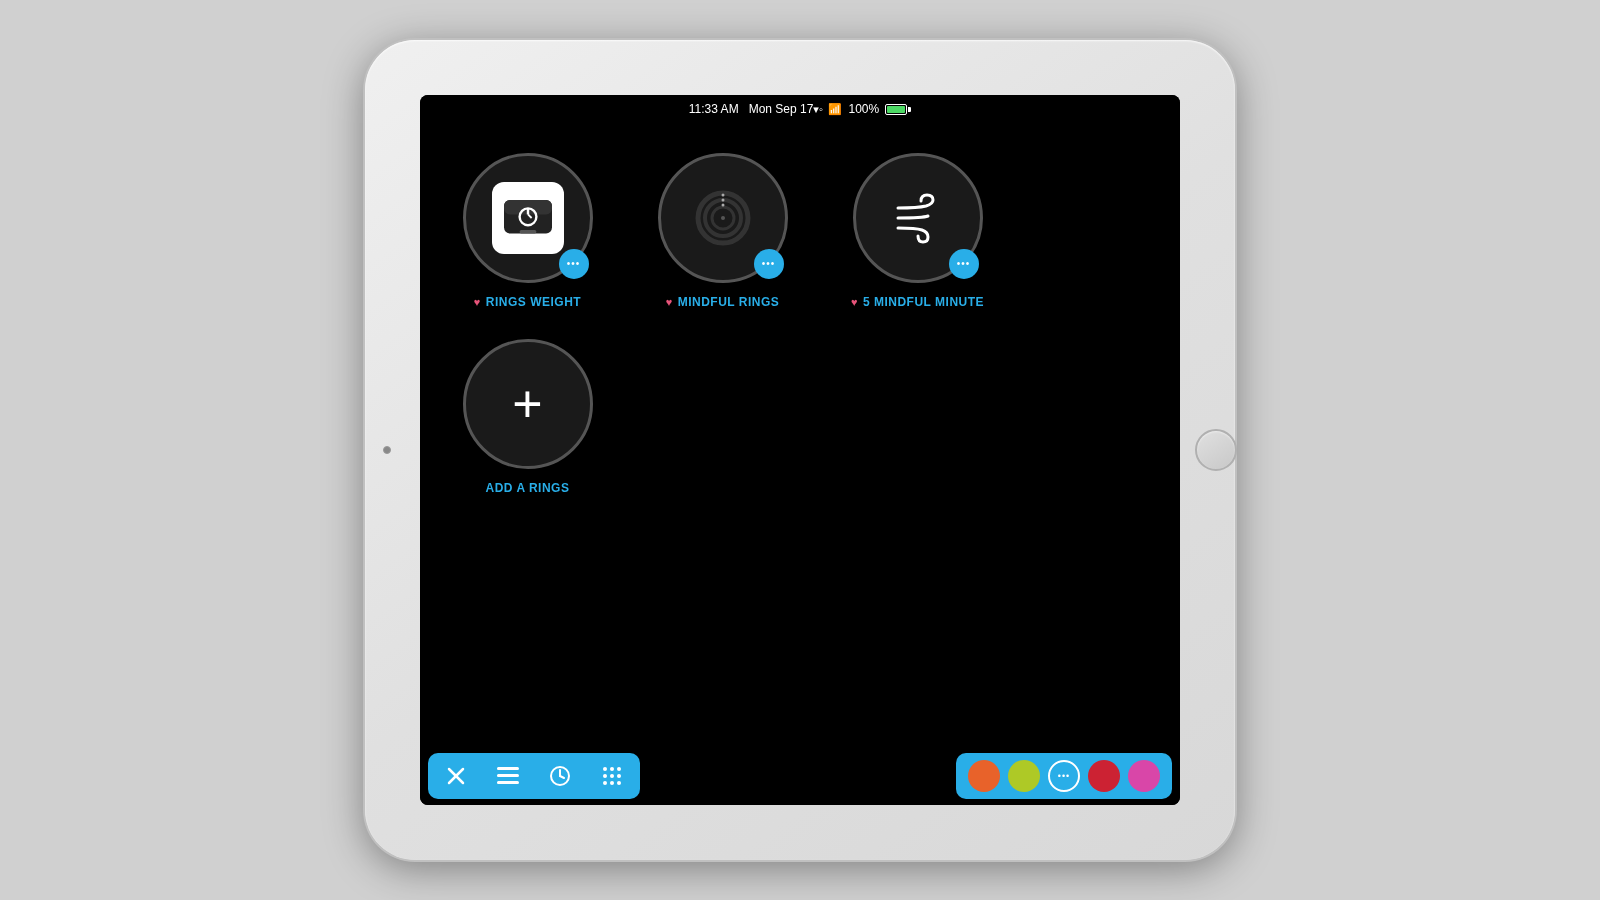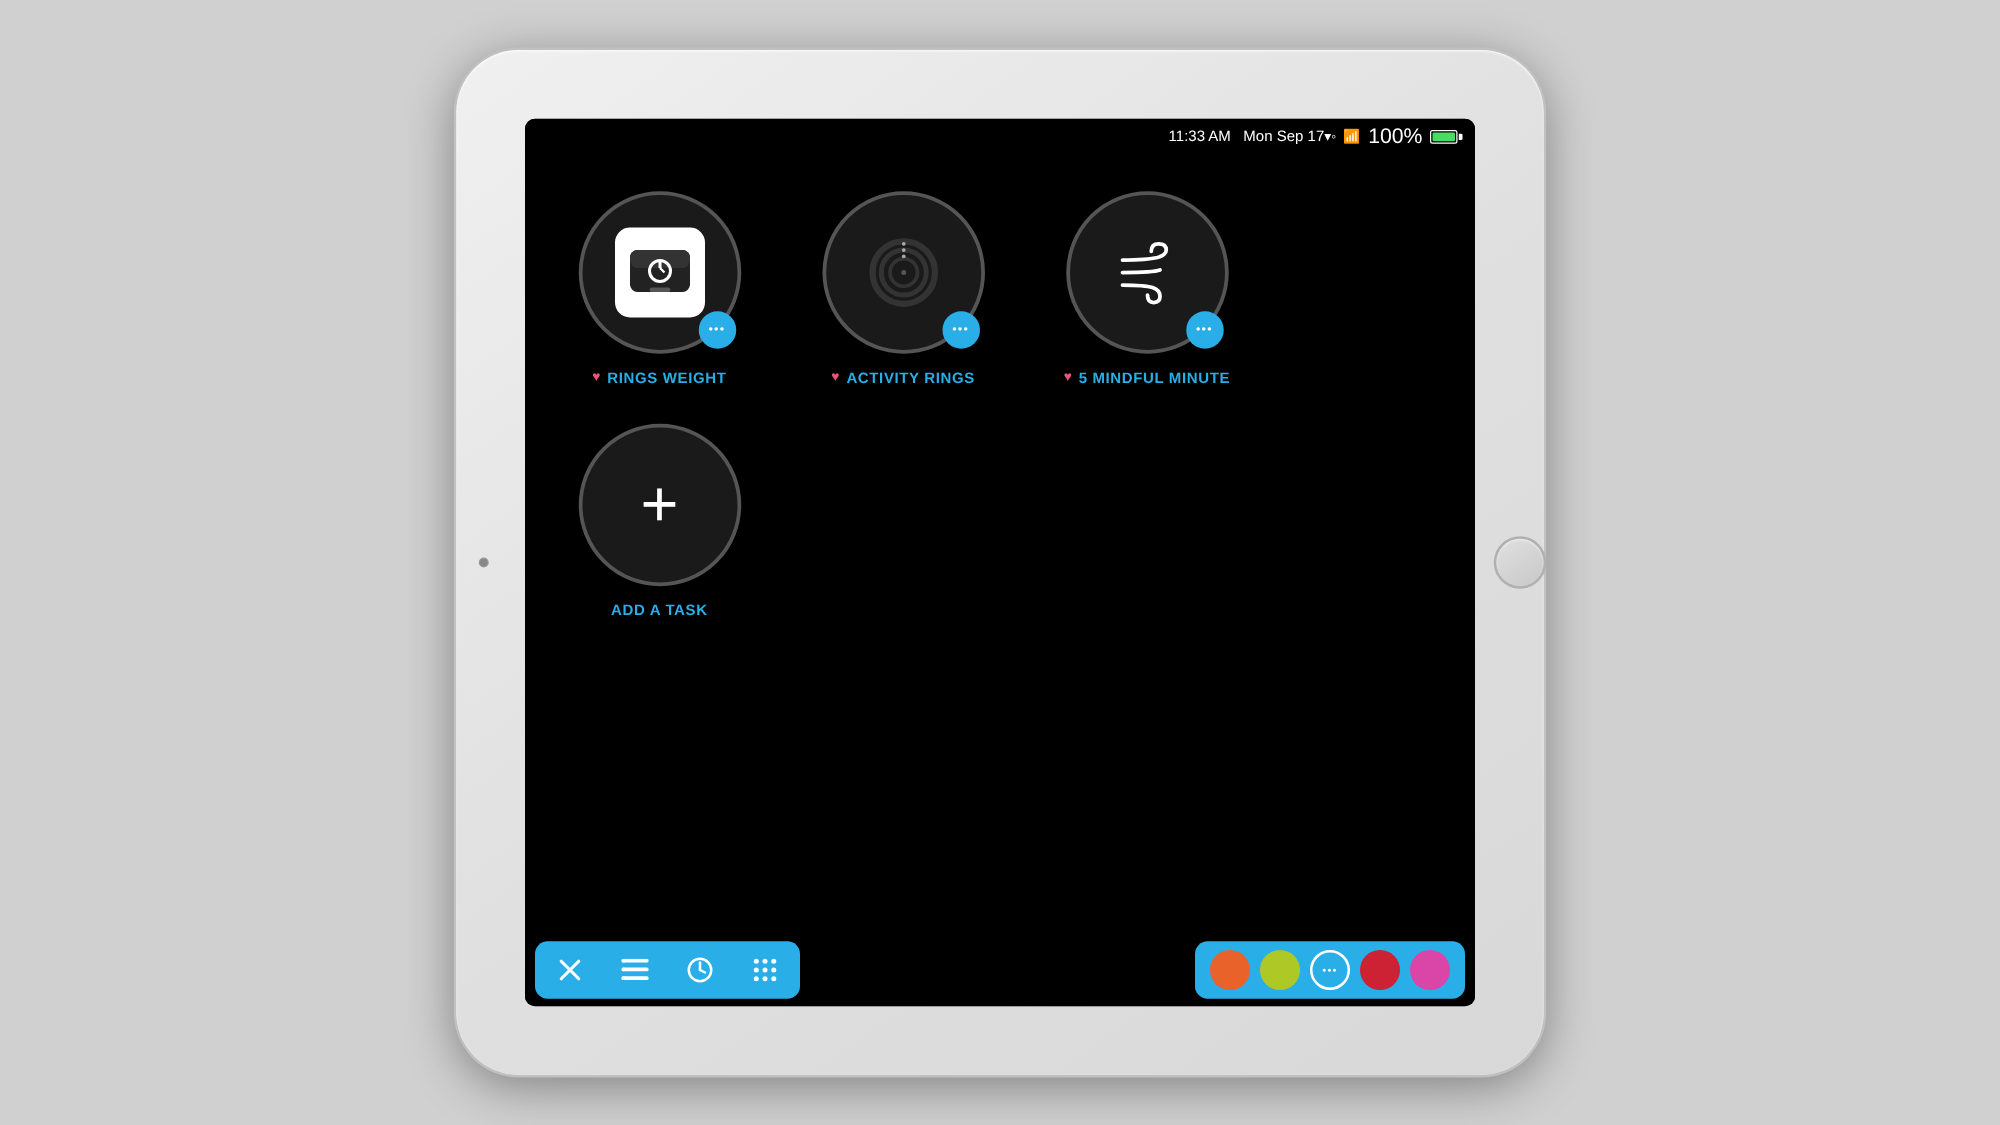--- a/index.html
+++ b/index.html
@@ -32,21 +32,21 @@
       right: 55px;
       bottom: 55px;
       background: #000;
       border-radius: 8px;
       overflow: hidden;
     }
 
     
     .status-bar {
       display: flex;
-      justify-content: flex-end;
+      justify-content: center;
       align-items: center;
       padding: 4px 10px;
       background: #000;
       height: 28px;
     }
     .status-time {
       color: #fff;
       font-size: 12px;
       font-weight: 500;
     }
@@ -54,21 +54,21 @@
       display: flex;
       align-items: center;
       gap: 6px;
     }
     .wifi-icon, .signal-icon {
       color: #fff;
       font-size: 11px;
     }
     .battery-text {
       color: #fff;
-      font-size: 17px;
+      font-size: 12px;
     }
     .battery-icon {
       display: inline-flex;
       align-items: center;
       gap: 1px;
     }
     .battery-body {
       width: 22px;
       height: 11px;
       border: 1.5px solid #fff;
@@ -366,21 +366,21 @@
                 <circle cx="30" cy="12" r="1.5" fill="#aaa"></circle>
                 <circle cx="30" cy="17" r="1.5" fill="#aaa"></circle>
               </svg>
             </div>
             <div class="more-btn">
               <span>•••</span>
             </div>
           </div>
           <div class="task-label">
             <span class="heart-icon">♥</span>
-            <span>ACTIVITY RINGS</span>
+            <span>MINDFUL RINGS</span>
           </div>
         </div>
 
         <div class="task-item">
           <div class="task-circle-wrapper">
             <div class="task-circle">
 
               <svg viewBox="0 0 60 60" width="60" height="60">
 
                 <path d="M 10 20 Q 30 20 38 18 Q 45 16 45 12 Q 45 7 39 7 Q 33 7 33 13" fill="none" stroke="#fff" stroke-width="3" stroke-linecap="round"></path>
@@ -399,21 +399,21 @@
         </div>
 
       </div>
 
       <div class="task-row">
         <div class="task-item">
           <div class="add-task-circle">
             <span class="add-task-plus">+</span>
           </div>
           <div class="task-label">
-            <span class="add-task-label">ADD A TASK</span>
+            <span class="add-task-label">ADD A RINGS</span>
           </div>
         </div>
       </div>
     </div>
 
     <div class="bottom-bar">
 
       <div class="toolbar-left">
         <div class="toolbar-btn">
           <svg width="20" height="20" viewBox="0 0 20 20">

